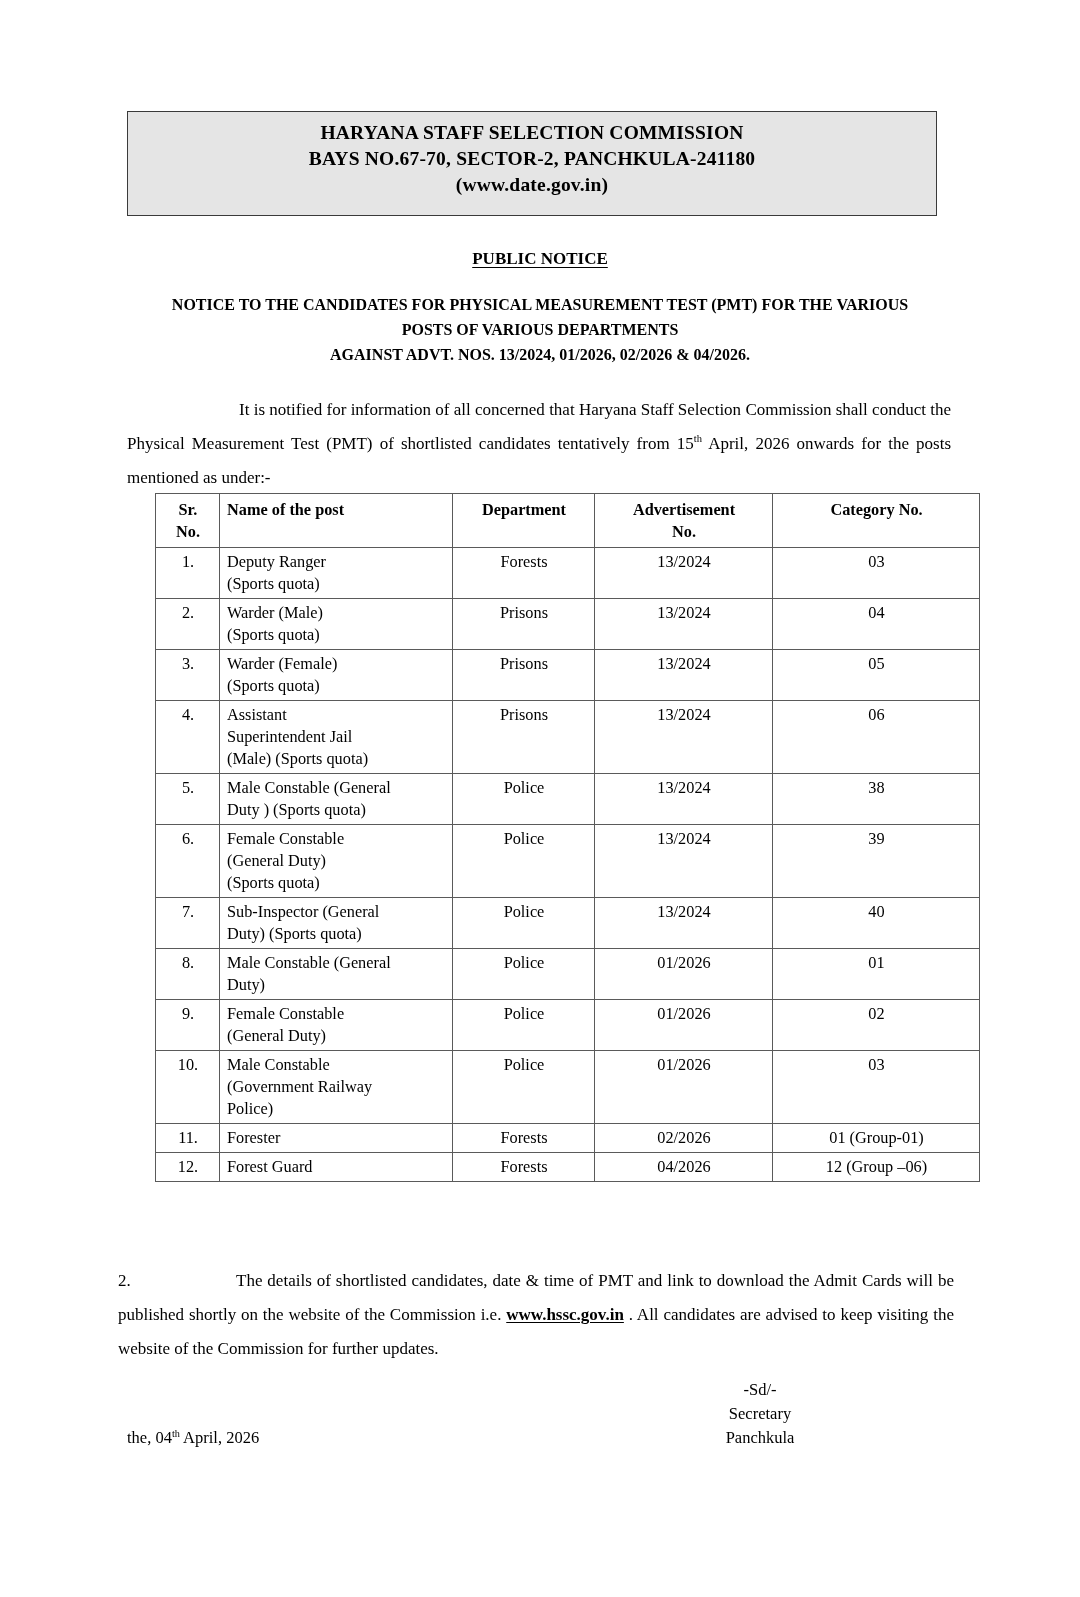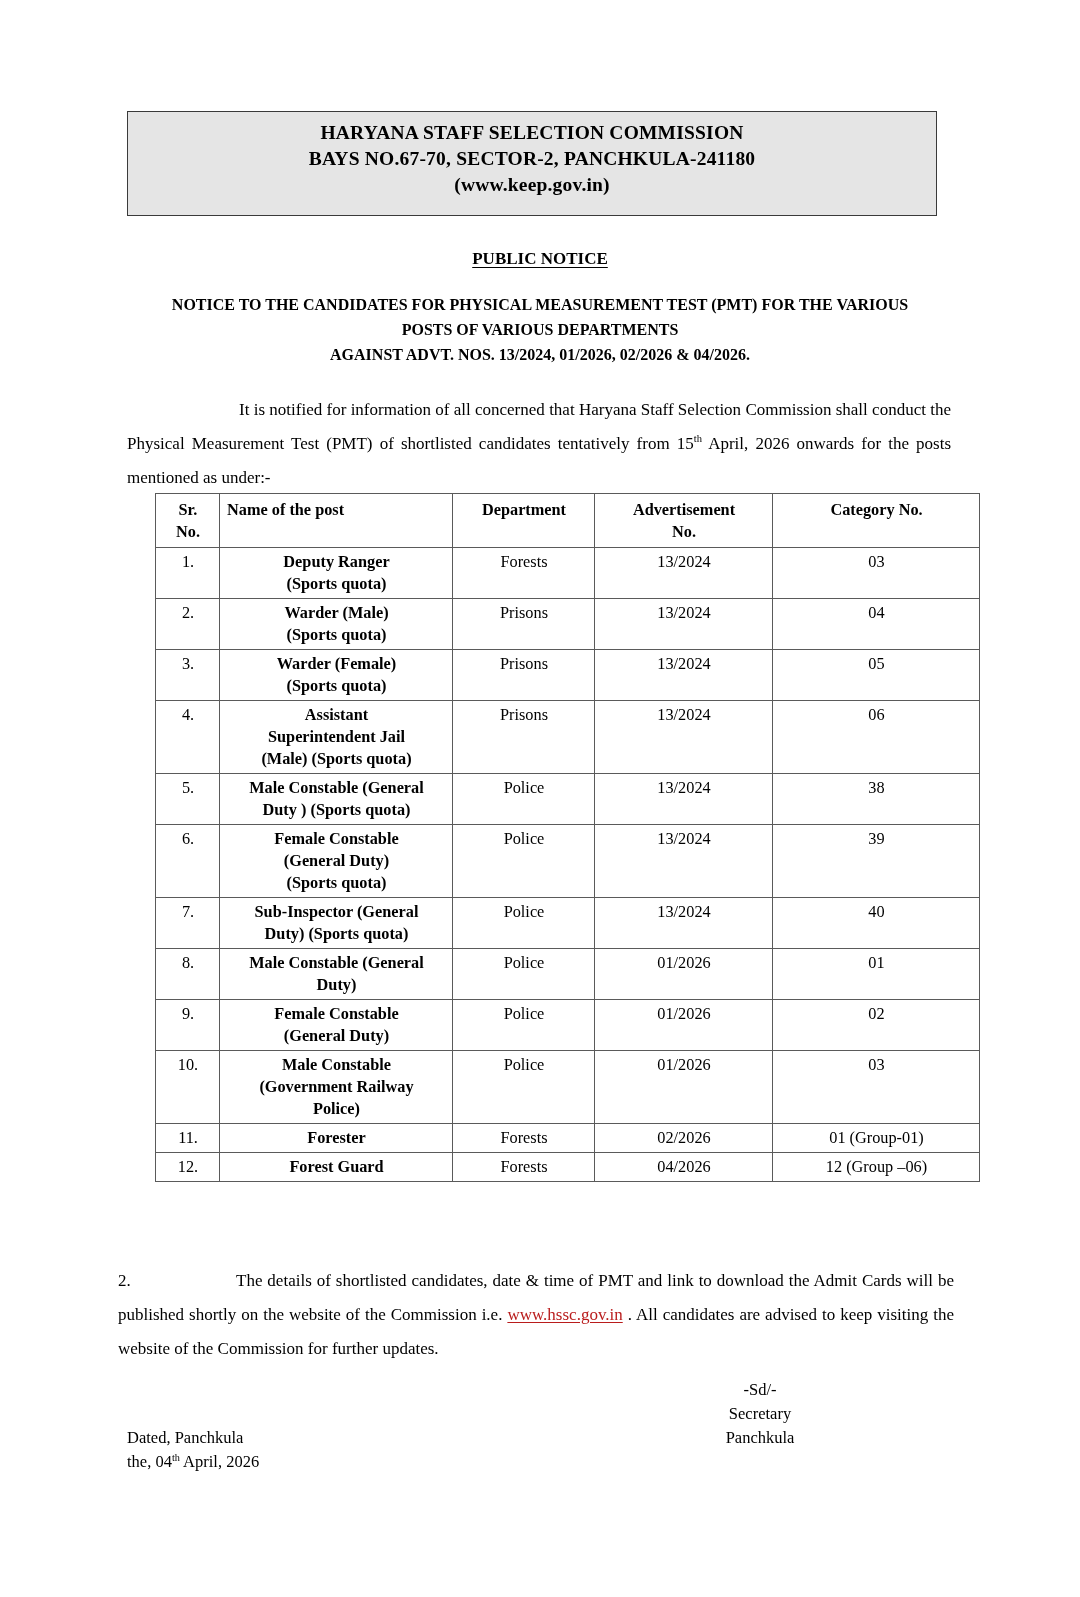--- a/index.html
+++ b/index.html
@@ -118,42 +118,43 @@
     padding-bottom: 4px;
     line-height: 22px;
   }
   th.c-sr   { width: 64px;  }
   th.c-name { width: 233px; }
   th.c-dept { width: 142px; }
   th.c-adv  { width: 178px; }
   th.c-cat  { width: 207px; }
 
   td.sr   { text-align: center; }
-  td.name { text-align: center; font-weight: bold; }
+  td.name { text-align: left; }
   td.dept { text-align: center; }
   td.adv  { text-align: center; }
   td.cat  { text-align: center; }
 
   
   .para2 {
     position: absolute;
     left: 118px;
     top: 1264px;
     width: 836px;
     font-size: 17px;
     line-height: 34px;
     text-align: justify;
     text-justify: inter-word;
   }
   .para2 .num { display: inline-block; width: 18px; }
   .para2 .gap { display: inline-block; width: 100px; }
   .weblink {
-    color: #b91c1c;
+    color: #000000;
     text-decoration: underline;
     text-underline-offset: 2px;
+    font-weight: bold;
   }
 
   
   .sig-right {
     position: absolute;
     left: 560px;
     top: 1378px;
     width: 400px;
     text-align: center;
     font-size: 16.5px;
@@ -170,21 +171,21 @@
   }
 </style>
 </head>
 <body>
 
 <div class="page">
 
   <div class="header-box">
     <div class="header-line">HARYANA STAFF SELECTION COMMISSION</div>
     <div class="header-line">BAYS NO.67-70, SECTOR-2, PANCHKULA-241180</div>
-    <div class="header-line">(www.keep.gov.in)</div>
+    <div class="header-line">(www.date.gov.in)</div>
   </div>
 
   <div class="public-notice">
     <span>PUBLIC NOTICE</span>
   </div>
 
   <div class="notice-title">
     <span class="l1">NOTICE TO THE CANDIDATES FOR PHYSICAL MEASUREMENT TEST (PMT) FOR THE VARIOUS</span>
     <span class="l2">POSTS OF VARIOUS DEPARTMENTS</span>
     <span class="l3">AGAINST ADVT. NOS.  13/2024, 01/2026, 02/2026 &amp; 04/2026.</span>
@@ -300,17 +301,16 @@
 
   <div class="para2"><span class="num">2.</span><span class="gap"></span><span>The details of shortlisted candidates, date &amp; time of PMT and link to download the Admit Cards will be published shortly on the website of the Commission i.e. </span><a class="weblink" href="#">www.hssc.gov.in</a><span> . All candidates are advised to keep visiting the website of the Commission for further updates.</span></div>
 
   <div class="sig-right">
     <div>-Sd/-</div>
     <div>Secretary</div>
     <div>Panchkula</div>
   </div>
 
   <div class="sig-left">
-    <div>Dated, Panchkula</div>
     <div><span>the, 04</span><sup>th</sup><span> April, 2026</span></div>
   </div>
 
 </div>
 
 </body></html>

